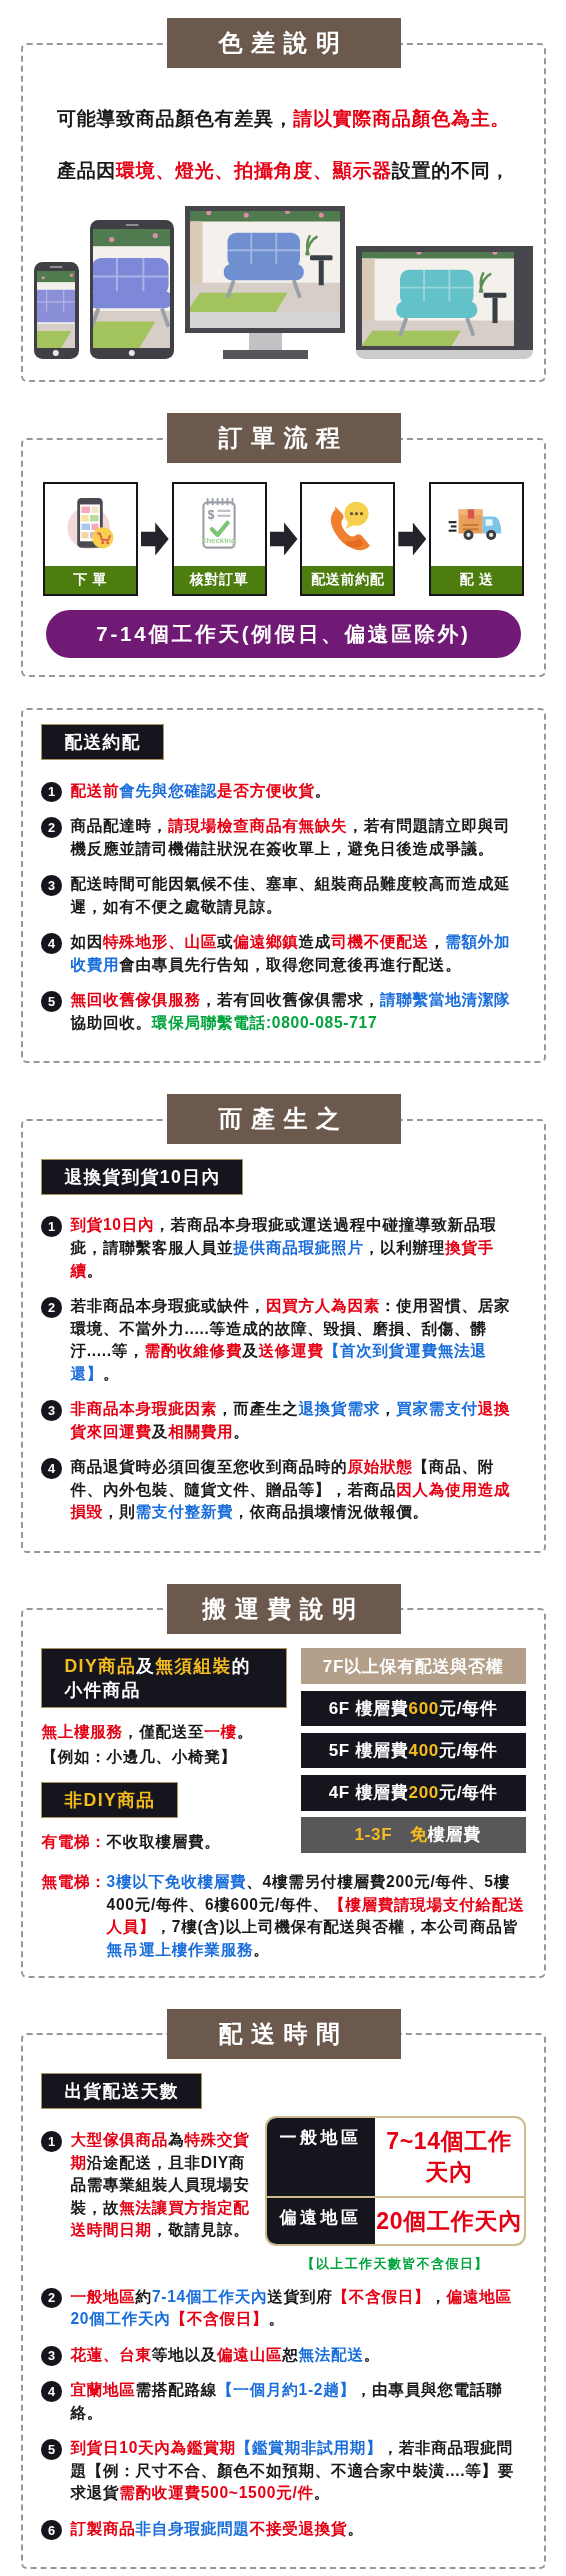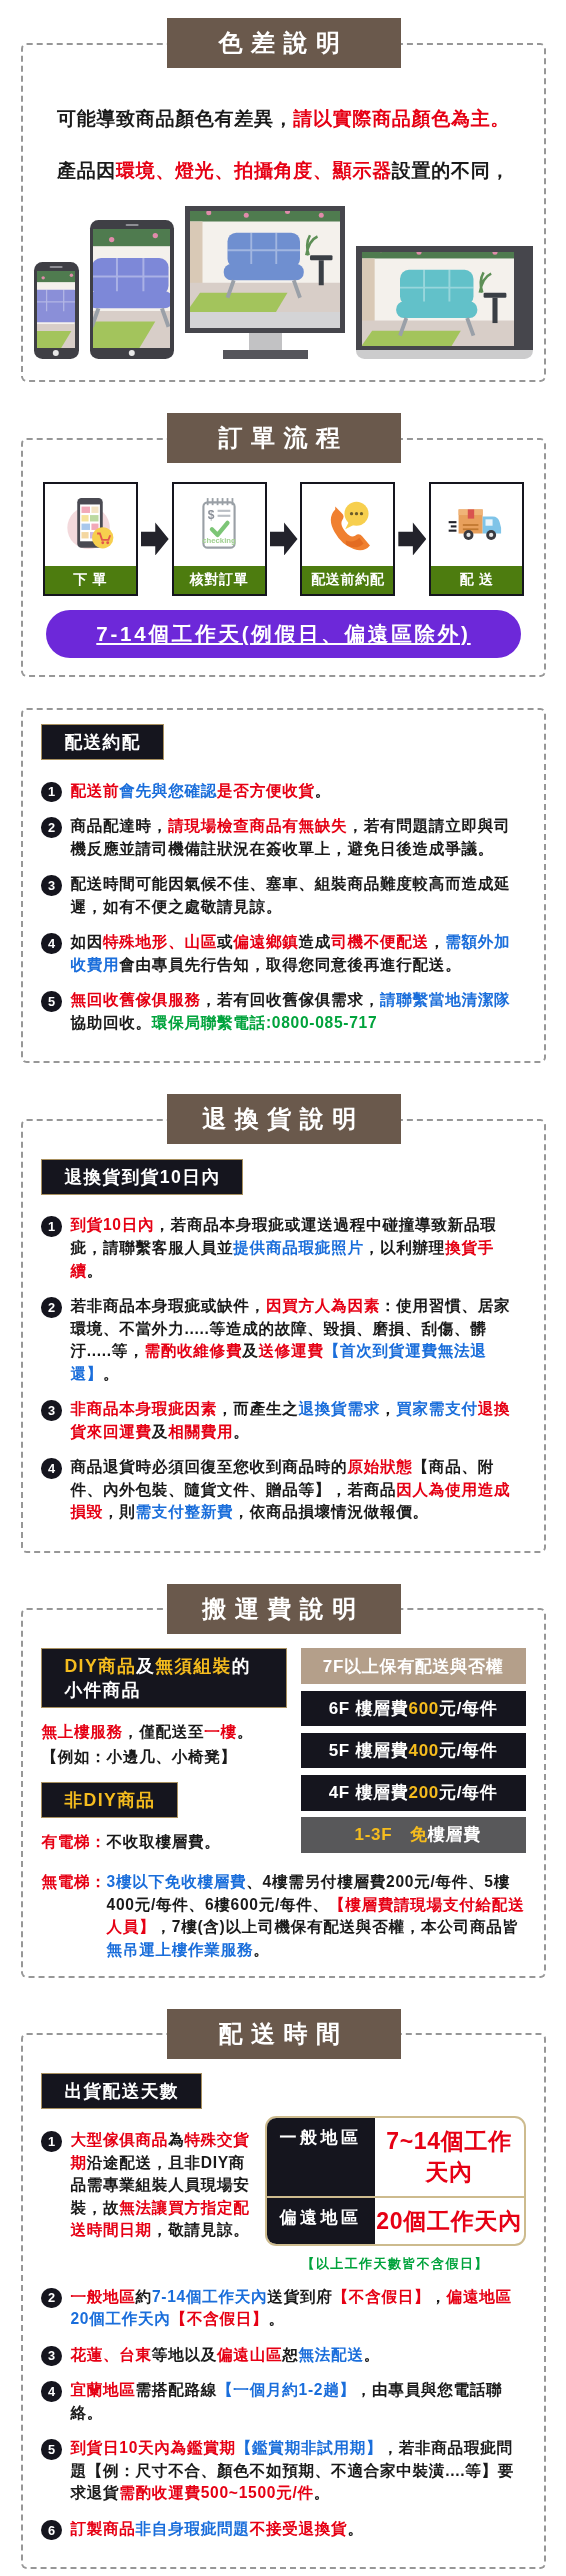--- a/index.html
+++ b/index.html
@@ -41,22 +41,22 @@
   .mon-base{width:85px;height:9.2px;background:#55555b;margin:0 auto;}
   .laptop .lap-frame{background:#46464c;padding:5.7px 5.7px 4.3px;}
   .lap-base{width:177px;height:9.2px;background:#cccccd;border-radius:0 0 8.5px 8.5px;margin:0 auto;}
   
   .flow{display:flex;align-items:center;justify-content:space-between;margin:4.3px 1.4px 14px;}
   .step{width:91px;border:2.1px solid #15151e;background:#fff;}
   .step-ic{height:82px;display:flex;align-items:center;justify-content:center;}
   .step-lb{background:#4d7c0f;color:#fff;text-align:center;font-size:14px;padding:5px 0;letter-spacing:0.7px;}
   .flow-arrow{width:28px;height:33px;background:#23232b;
     clip-path:polygon(0% 28%,52% 28%,52% 0%,100% 50%,52% 100%,52% 72%,0% 72%);}
-  .pill{background:#6d28d9;border-radius:31px;color:#fff;text-align:center;
-    font-size:20.5px;letter-spacing:2.8px;padding:10px 0;margin:2.8px 4.3px 2.8px;text-decoration:underline;}
+  .pill{background:#701a75;border-radius:31px;color:#fff;text-align:center;
+    font-size:20.5px;letter-spacing:2.8px;padding:10px 0;margin:2.8px 4.3px 2.8px;}
   
   .move-top{display:flex;gap:14px;}
   .move-left{flex:1;}
   .fee-table{width:225px;flex:0 0 225px;}
   .fee-row{margin-bottom:6.4px;padding:6.4px 2.8px;text-align:center;font-size:17px;letter-spacing:0.7px;}
   .fee-tan{background:#b49f8a;}
   .fee-black{background:#15151e;}
   .fee-gray{background:#58585a;padding-left:12px;}
   .hang{display:flex;margin-top:12px;}
   .hang .lbl{flex:0 0 auto;}
@@ -265,21 +265,21 @@
             <div class="num">5</div>
             <div class="txt"><span class="c-red">無回收舊傢俱服務</span><span class="c-black">，若有回收舊傢俱需求，</span><span class="c-blue">請聯繫當地清潔隊</span><span class="c-black">協助回收。</span><span class="c-green">環保局聯繫電話:0800-085-717</span></div>
           </div>
         </div>
     </div>
   </section>
 
   <div class="gap"></div>
 
   <section class="wrap">
-    <div class="sec-head">退換貨說明</div>
+    <div class="sec-head">而產生之</div>
     <div class="dbox">
       <div class="blackbox">退換貨到貨10日內</div>
       <div>
           <div class="item">
             <div class="num">1</div>
             <div class="txt"><span class="c-red">到貨10日內</span><span class="c-black">，若商品本身瑕疵或運送過程中碰撞導致新品瑕疵，請聯繫客服人員並</span><span class="c-blue">提供商品瑕疵照片</span><span class="c-black">，以利辦理</span><span class="c-red">換貨手續</span><span class="c-black">。</span></div>
           </div>
           <div class="item">
             <div class="num">2</div>
             <div class="txt"><span class="c-black">若非商品本身瑕疵或缺件，</span><span class="c-red">因買方人為因素</span><span class="c-black">：使用習慣、居家環境、不當外力.....等造成的故障、毀損、磨損、刮傷、髒汙.....等，</span><span class="c-red">需酌收維修費</span><span class="c-black">及</span><span class="c-red">送修運費</span><span class="c-blue">【首次到貨運費無法退還】</span><span class="c-black">。</span></div>

